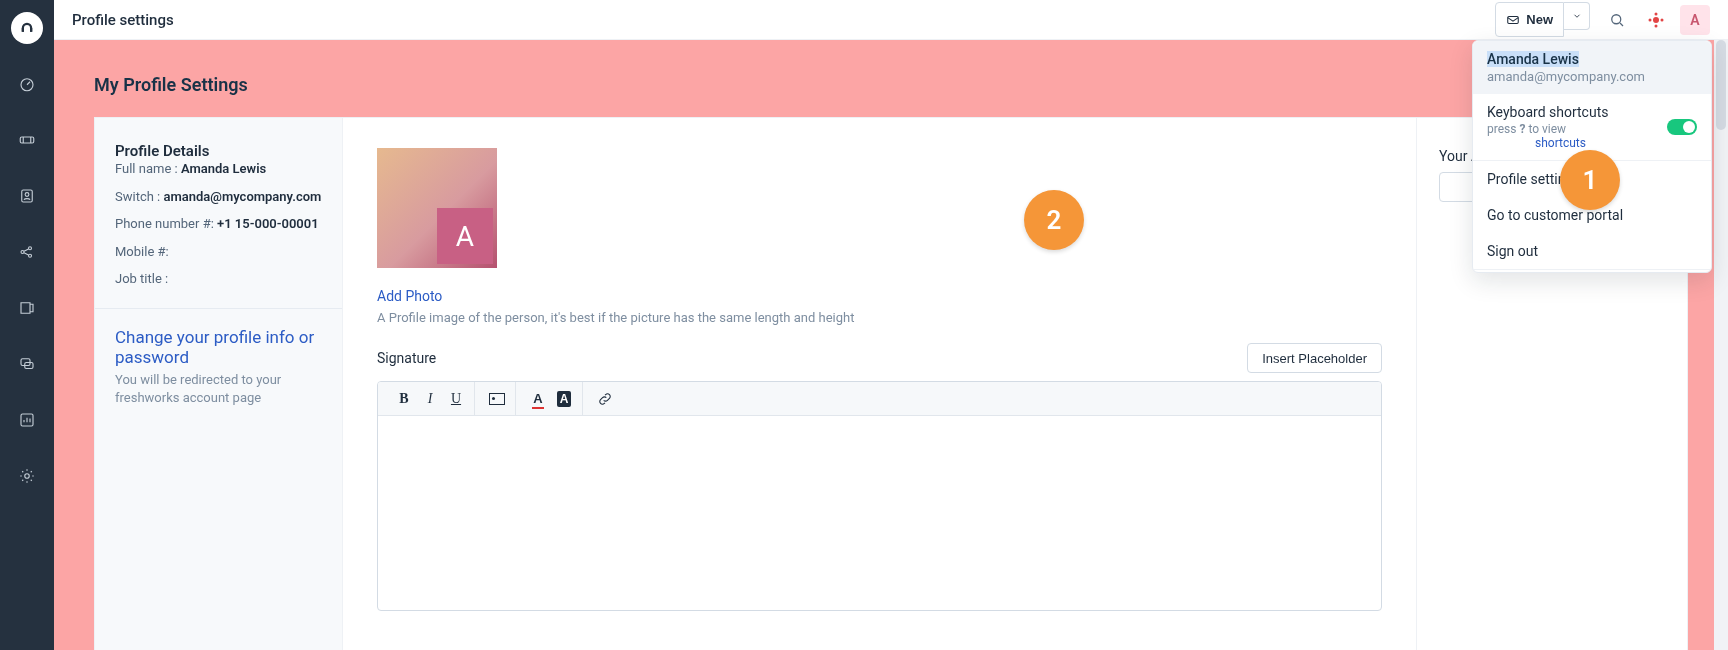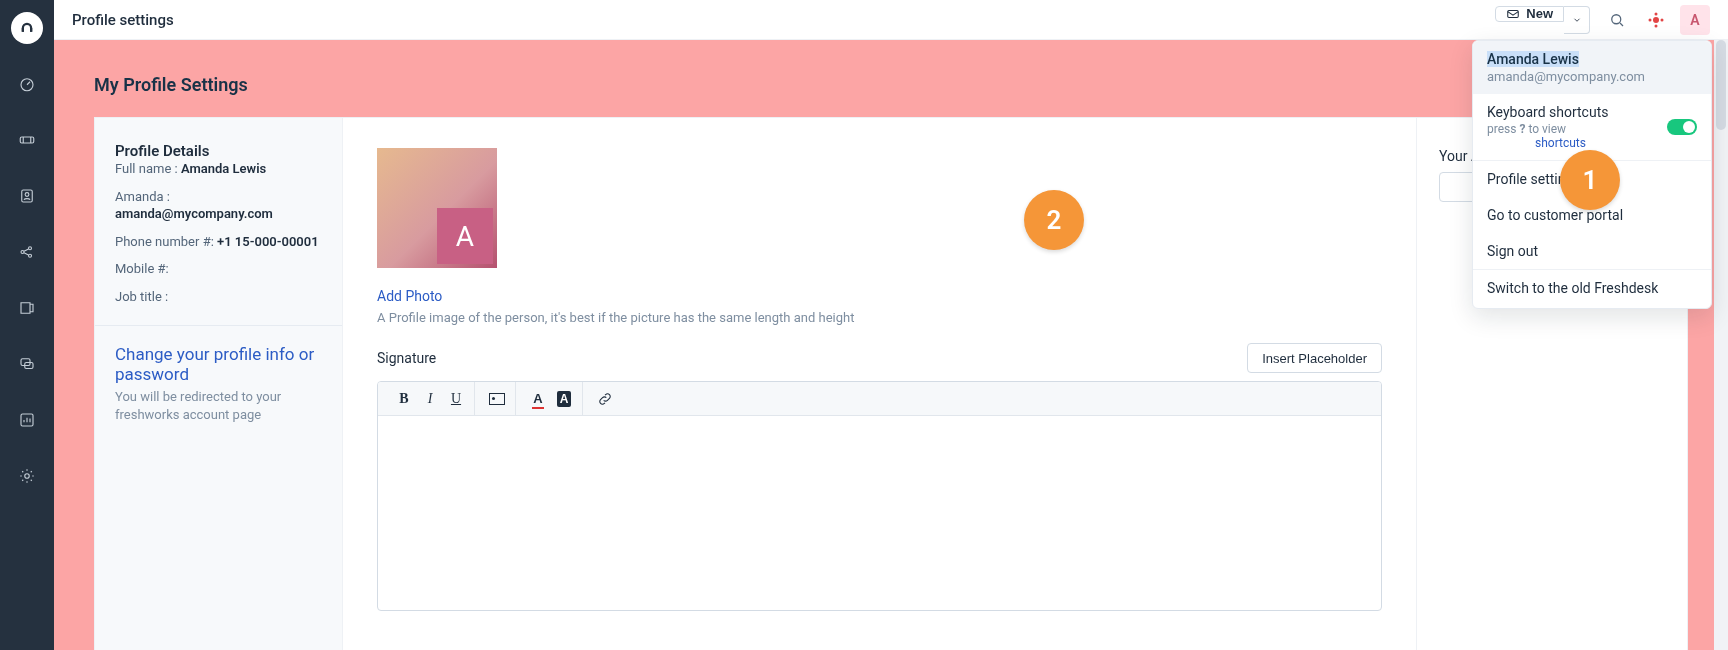--- a/index.html
+++ b/index.html
@@ -22,21 +22,21 @@
   
   .topbar {
     position: absolute; left: 54px; right: 0; top: 0; height: 40px;
     border-bottom: 1px solid #eef1f5; background: #fff;
     display: flex; align-items: center; padding: 0 18px; gap: 12px; z-index: 50;
   }
   .topbar .page-title { font-size: 15px; font-weight: 500; color: #1f2d3d; }
   .topbar .grow { flex: 1; }
   .new-btn-wrap { display: flex; }
   .new-btn {
-    height: 16px; border: 1px solid #d3dbe4; background: #fff; border-radius: 4px 0 0 4px;
+    height: 35px; border: 1px solid #d3dbe4; background: #fff; border-radius: 4px 0 0 4px;
     display: flex; align-items: center; gap: 6px; padding: 0 10px; color: #1f2d3d; cursor: pointer;
     font-weight: 600; font-size: 13px;
   }
   .new-btn-caret {
     height: 28px; width: 26px; border: 1px solid #d3dbe4; border-left: none; border-radius: 0 4px 4px 0;
     display: flex; align-items: center; justify-content: center; cursor: pointer; background: #fff;
   }
   .icon-btn {
     width: 30px; height: 30px; display: flex; align-items: center; justify-content: center;
     color: #54667a; cursor: pointer; border-radius: 4px;
@@ -288,21 +288,21 @@
 
     <div class="main-grid">
 
       <aside class="leftcol">
         <h3>Profile Details</h3>
         <div class="kv">
           <span>Full name :</span>
           <span class="v">Amanda Lewis</span>
         </div>
         <div class="kv">
-          <span>Amanda :</span>
+          <span>Switch :</span>
           <span class="v">amanda@mycompany.com</span>
         </div>
         <div class="kv">
           <span>Phone number #:</span>
           <span class="v">+1 15-000-00001</span>
         </div>
         <div class="kv">
           <span>Mobile #:</span>
           <span class="v"></span>
         </div>
@@ -388,17 +388,16 @@
         <span>press </span><b>?</b><span> to view </span><a>shortcuts</a>
       </div>
     </div>
     <div class="toggle"></div>
   </div>
   <div class="divider"></div>
   <div class="pm-item">Profile settings</div>
   <div class="pm-item">Go to customer portal</div>
   <div class="pm-item">Sign out</div>
   <div class="divider"></div>
-  <div class="pm-item">Switch to the old Freshdesk</div>
 </div>
 
 <div class="bubble" style="right:108px; top:150px;">1</div>
 <div class="bubble" style="left:1024px; top:190px;">2</div>
 
 </body></html>

